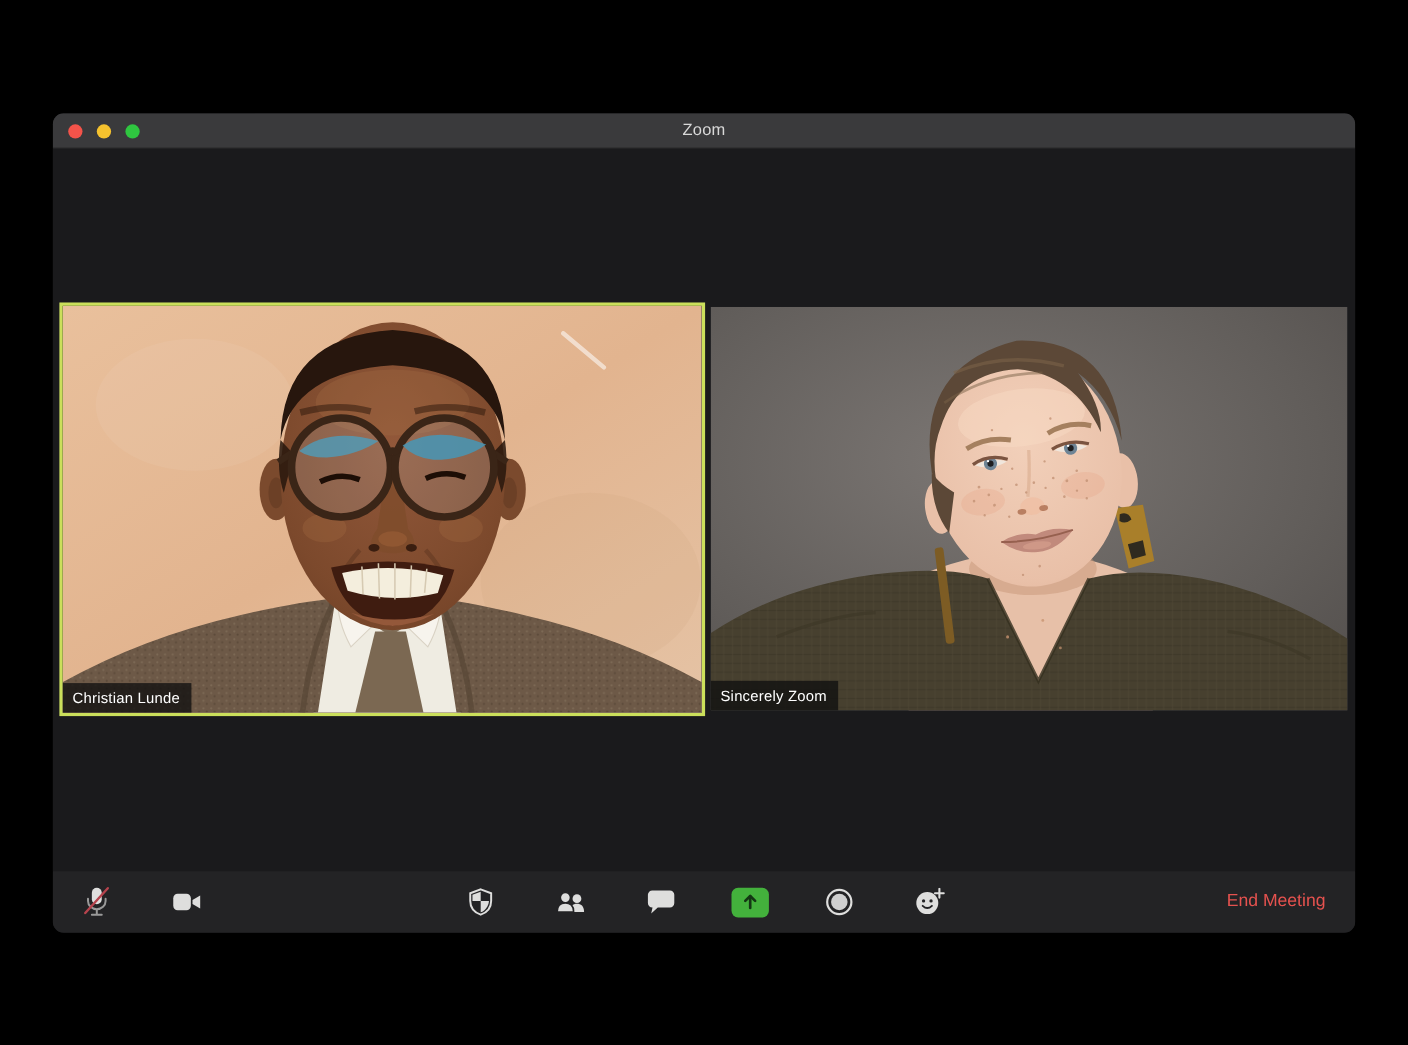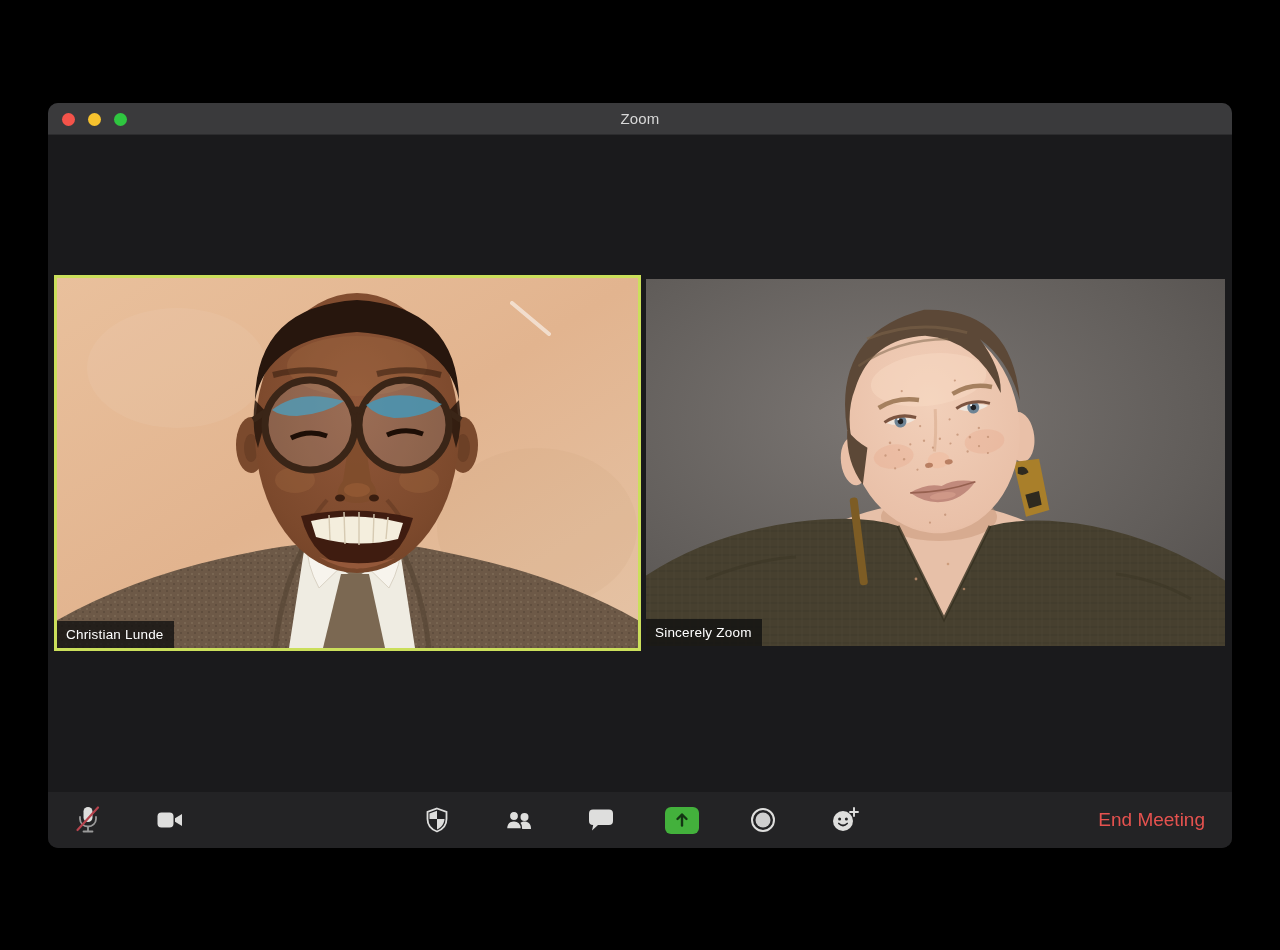--- a/index.html
+++ b/index.html
@@ -55,21 +55,21 @@
   .btn-share        { left:610px; }
   .btn-record       { left:691px; }
   .btn-reactions    { left:773px; }
   .share-pill {
     width:34px; height:27px; border-radius:6px; background:#43b13c;
     display:flex; align-items:center; justify-content:center;
   }
   .btn-end {
     position:absolute; right:27px; top:0; height:56px;
     display:flex; align-items:center; cursor:pointer;
-    color:#e5524f; font-size:19px;
+    color:#e5524f; font-size:16px;
   }
 </style>
 </head>
 <body>
 
 <div style="position:absolute;inset:0;background:#000;">
   <div class="window">
 
     <div class="titlebar">
       <div class="traffic">

